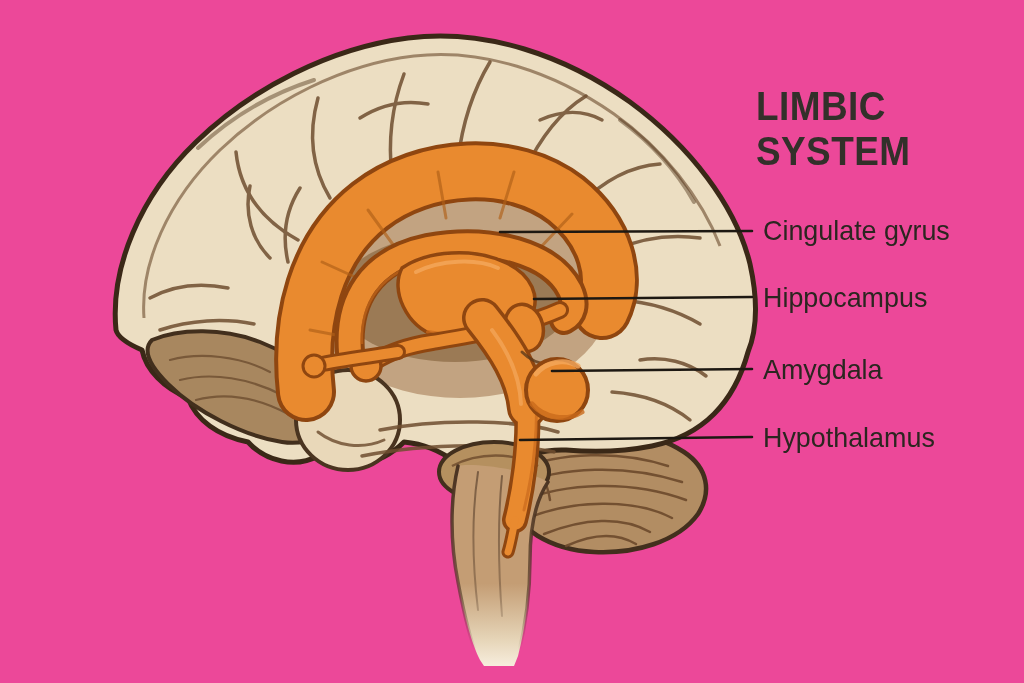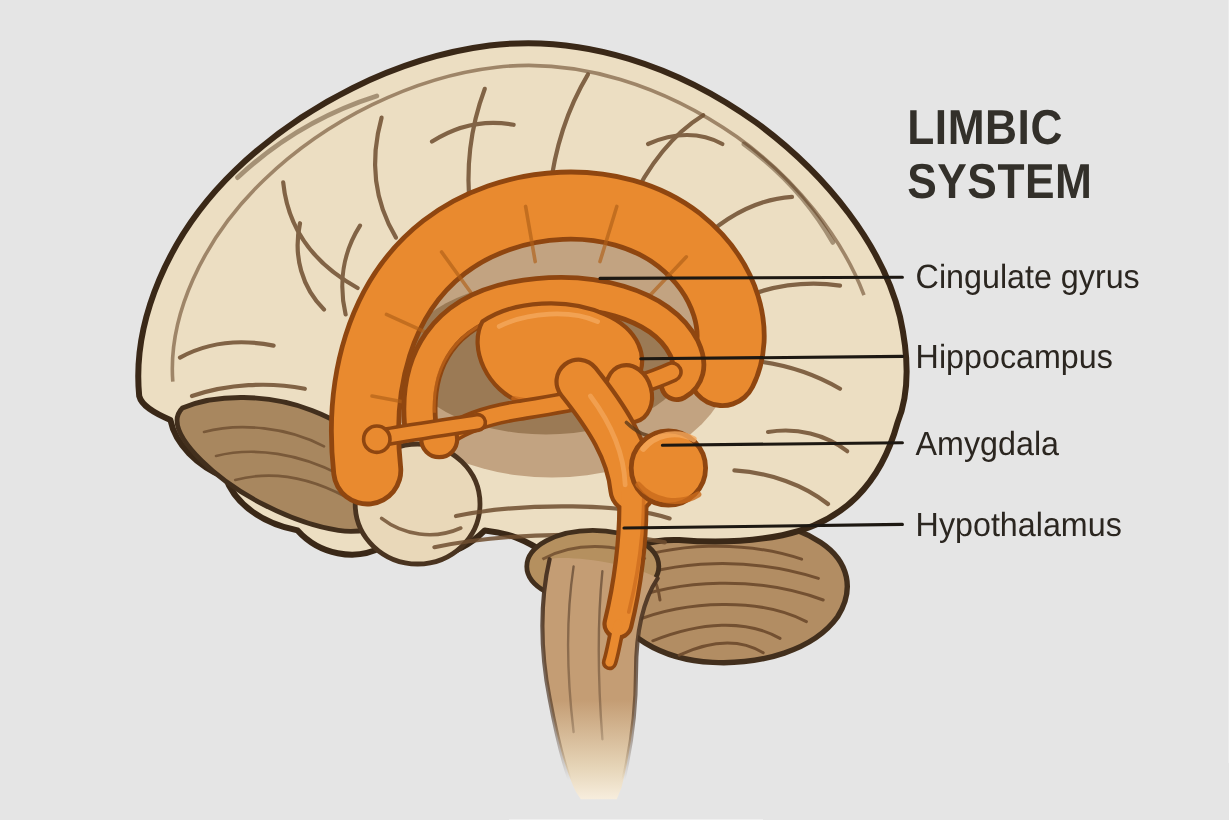--- a/index.html
+++ b/index.html
@@ -1,19 +1,19 @@
 <!DOCTYPE html>
 <html><head>
 <meta charset="utf-8">
 <style>
   html,body{margin:0;padding:0;}
   .canvas{
     position:relative;
     width:1024px;height:683px;
-    background:#e5e5e5;
+    background:#ec4899;
     overflow:hidden;
     font-family:"Liberation Sans", sans-serif;
   }
   .brain-svg{position:absolute;left:0;top:0;}
   .diagram-title{
     position:absolute;left:756px;top:84px;
     font-size:41px;line-height:45px;font-weight:700;
     color:#33302a;letter-spacing:.5px;
     transform:scaleX(.9);transform-origin:left top;
     white-space:nowrap;

